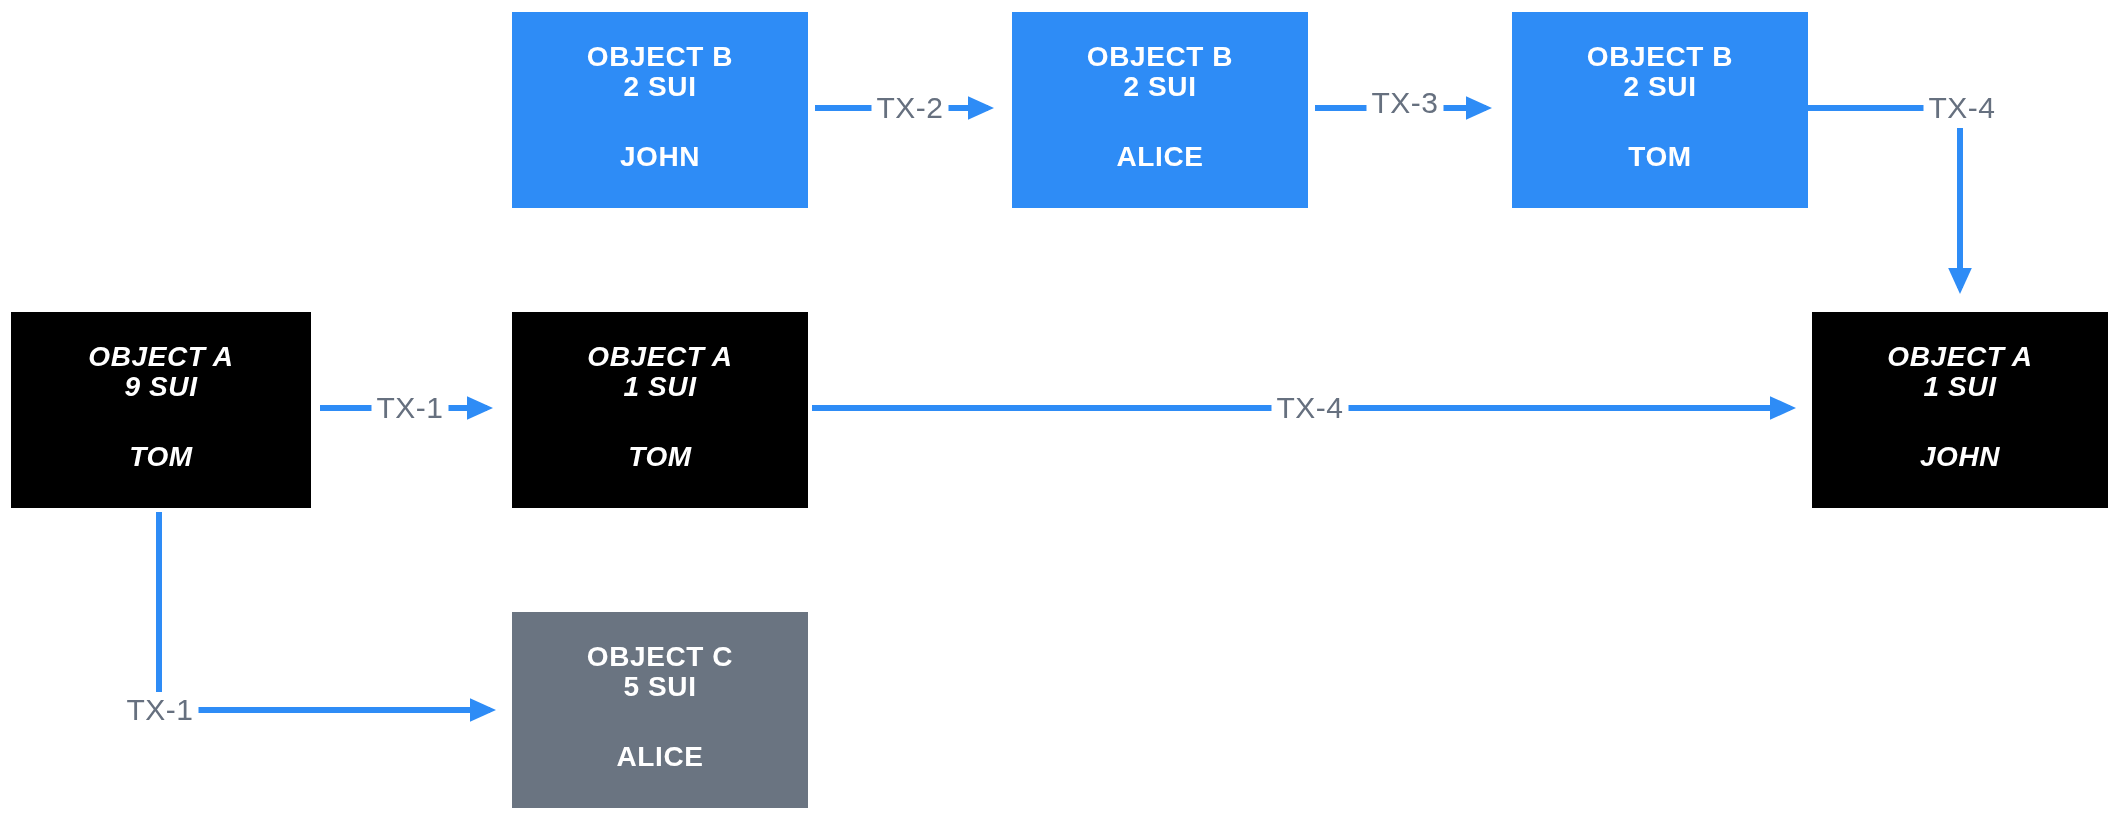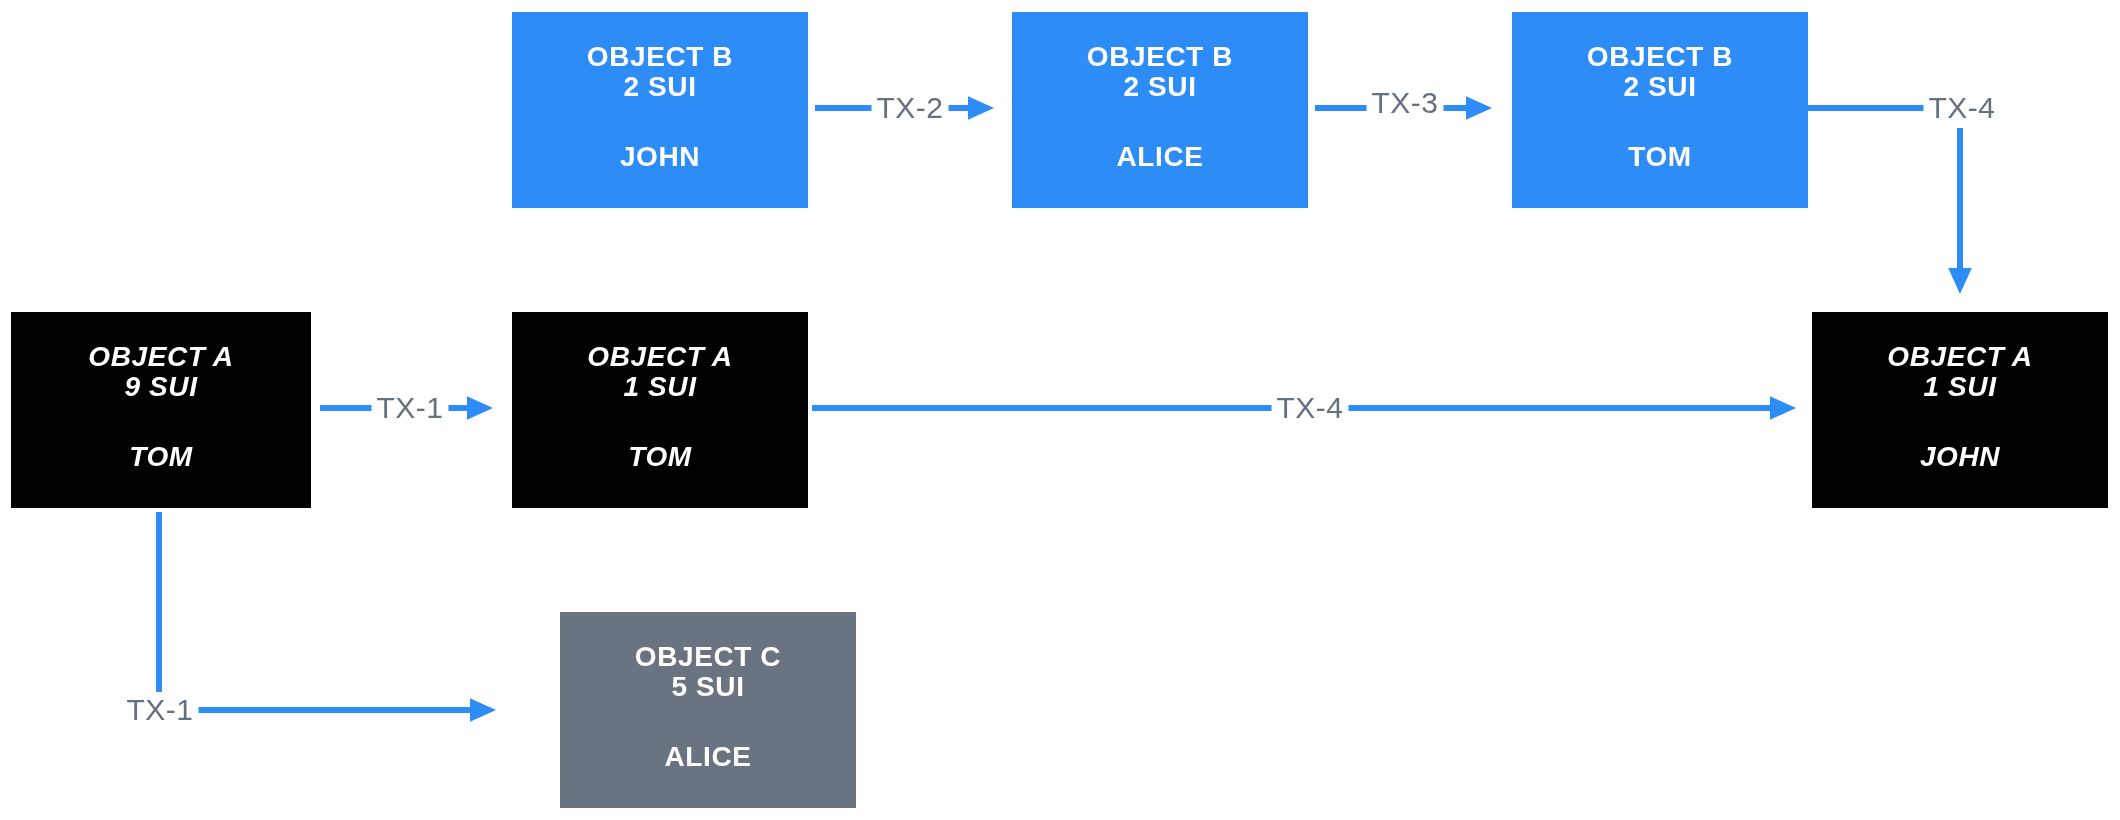--- a/index.html
+++ b/index.html
@@ -20,21 +20,21 @@
   .arrows-layer{position:absolute;left:0;top:0;width:2120px;height:820px;}
   .box{
     position:absolute;width:296px;height:196px;
     display:flex;flex-direction:column;align-items:center;
     padding-top:30px;text-align:left;
     color:#ffffff;font-size:28px;font-weight:600;
     letter-spacing:.6px;line-height:30px;
   }
   .box-blue{background:var(--blue);}
   .box-black{background:var(--black);font-style:italic;}
-  .box-gray{background:var(--gray);margin-left:48px;}
+  .box-gray{background:var(--gray);}
   .box .owner{margin-top:40px;}
   .tx-label{
     position:absolute;transform:translate(-50%,-50%);
     color:var(--label);background:var(--bg);
     font-size:30px;font-weight:500;letter-spacing:.5px;
     padding:0 5px;white-space:nowrap;line-height:34px;
   }
 </style>
 </head>
 <body>

